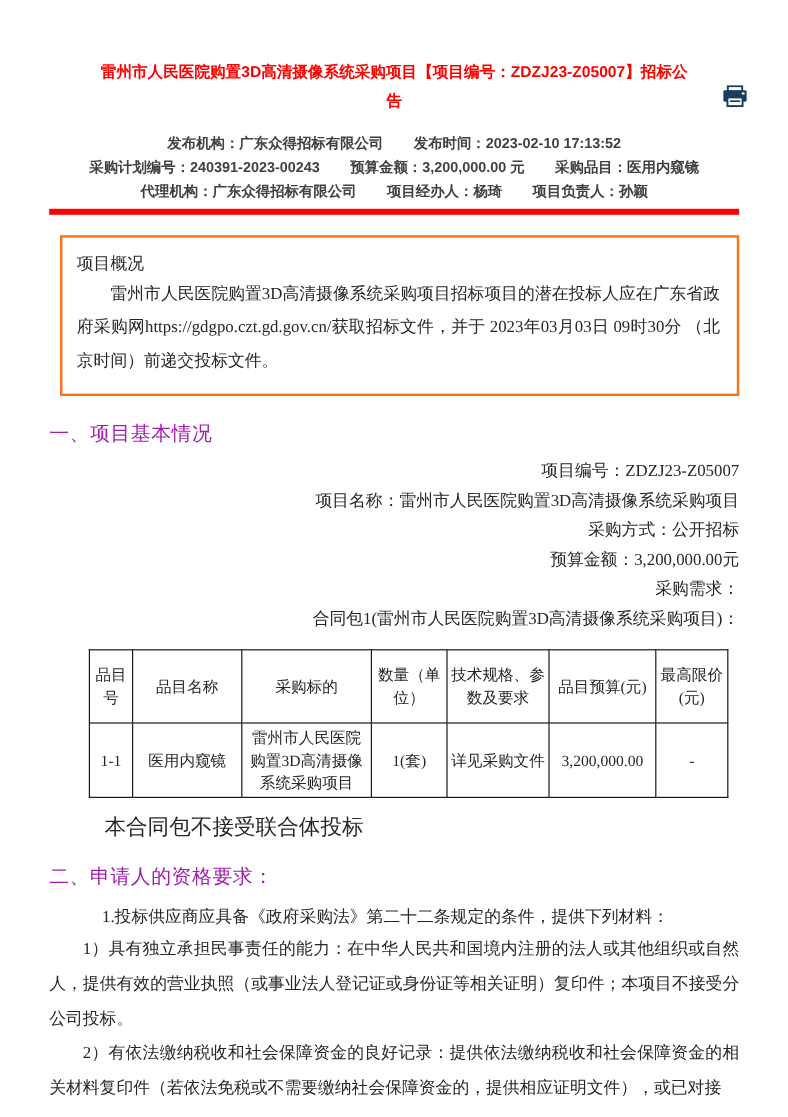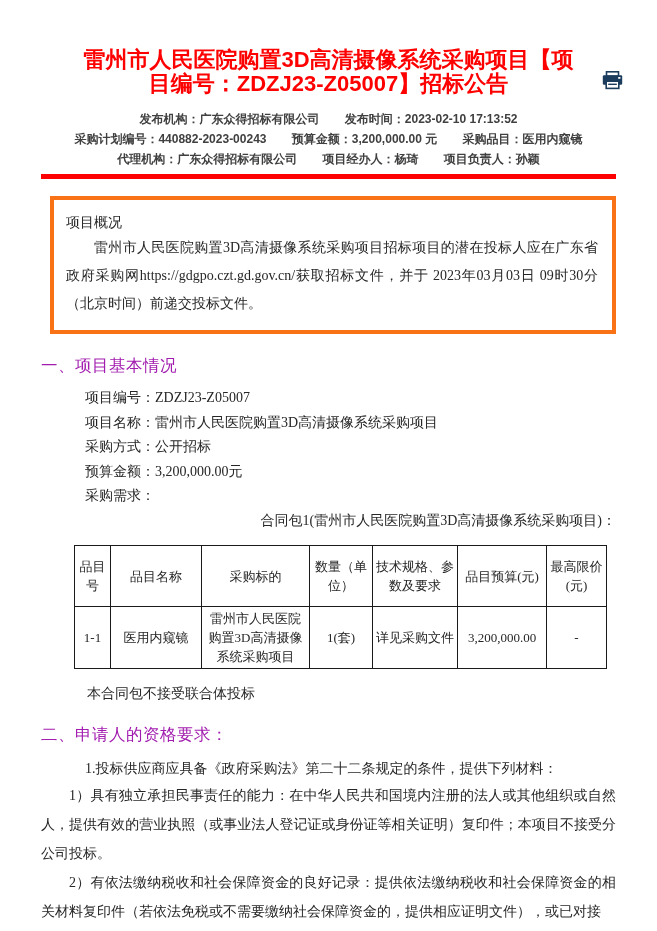--- a/index.html
+++ b/index.html
@@ -4,64 +4,64 @@
 <style>
   * { margin: 0; padding: 0; box-sizing: border-box; }
   html, body { width: 657px; height: 931px; background: #ffffff; overflow: hidden; }
   body { font-family: "Liberation Serif", serif; color: #262626; position: relative; }
   .page { padding: 48px 41px 0 41px; position: relative; }
 
   
   .title {
     width: 492px; margin: 0 auto;
     font-family: "Liberation Sans", sans-serif;
-    font-size: 22px; line-height: 24px; font-weight: bold;
+    font-size: 13px; line-height: 24px; font-weight: bold;
     color: #fe0000; text-align: center;
   }
 
   
   .print-btn { position: absolute; left: 602px; top: 71px; width: 21px; height: 19px; cursor: pointer; }
 
   
   .meta { margin-top: 13px; text-align: center; font-family: "Liberation Sans", sans-serif;
           font-size: 12px; font-weight: bold; color: #404040; }
   .meta-row { line-height: 20px; }
   .meta-pair { margin: 0 11px; white-space: nowrap; }
 
   .divider { height: 5px; background: #fe0000; margin-top: 5px; }
 
   
   .overview-box { margin: 17px 0 0 9px; width: 566px; min-height: 111px;
-                  border: 4px solid #f97316; padding: 12px 14px 12px 12px; }
+                  border: 2px solid #f97316; padding: 12px 14px 12px 12px; }
   .overview-heading { font-size: 14px; line-height: 22px; }
   .overview-body { font-size: 14px; line-height: 28px; text-indent: 2em;
                    text-align: justify; word-break: break-all; }
 
   
   .sec-heading { font-size: 16.5px; font-weight: normal; color: #a21caf; letter-spacing: 0.5px; }
   #sec1-heading { margin-top: 21px; }
   #sec2-heading { margin-top: 19px; }
 
   .kv { margin-top: 9px; }
-  .kv-line { font-size: 14px; line-height: 24.5px; padding-left: 44px; }
+  .kv-line { font-size: 14px; line-height: 24.5px; padding-left: 44px; text-align: right; }
   .pkg-line { font-size: 14px; line-height: 24.5px; padding-left: 58px; text-align: right; }
   .pkg { margin-top: 0; }
 
   
   table.items { border-collapse: collapse; margin: 12px 0 0 33px; width: 532px;
                 table-layout: fixed; font-size: 13px; }
   table.items th, table.items td { border: 1px solid #1a1a1a; text-align: center;
                 vertical-align: middle; font-weight: normal; line-height: 19px; padding: 2px 3px; }
   table.items tr.hdr { height: 61px; }
   table.items tr.row { height: 60px; }
   td.cell-budget { text-align: right; padding-right: 7px; }
   td.cell-cap { text-align: right; padding-right: 9px; }
 
   .notes { margin-top: 13px; }
-  .note-1 { font-size: 14px; line-height: 23px; padding-left: 46px; }
+  .note-1 { font-size: 18px; line-height: 23px; padding-left: 46px; }
   .note-2 { font-size: 14px; line-height: 23px; padding-left: 60px; }
 
   .item-line { margin-top: 11px; font-size: 14px; line-height: 24px; padding-left: 44px; }
   .para { font-size: 14px; line-height: 29px; text-indent: 28px; text-align: justify;
           word-break: break-all; margin-top: 0; }
 </style>
 </head>
 <body>
 
 <div class="page">
@@ -77,21 +77,21 @@
       <rect x="16.2" y="6" width="2.2" height="1.8" fill="#ffffff"></rect>
     </svg>
   </span>
 
   <div class="meta">
     <div class="meta-row">
       <span class="meta-pair"><span>发布机构：</span><span>广东众得招标有限公司</span></span>
       <span class="meta-pair"><span>发布时间：</span><span>2023-02-10 17:13:52</span></span>
     </div>
     <div class="meta-row">
-      <span class="meta-pair"><span>采购计划编号：</span><span>440882-2023-00243</span></span>
+      <span class="meta-pair"><span>采购计划编号：</span><span>240391-2023-00243</span></span>
       <span class="meta-pair"><span>预算金额：</span><span>3,200,000.00 元</span></span>
       <span class="meta-pair"><span>采购品目：</span><span>医用内窥镜</span></span>
     </div>
     <div class="meta-row">
       <span class="meta-pair"><span>代理机构：</span><span>广东众得招标有限公司</span></span>
       <span class="meta-pair"><span>项目经办人：</span><span>杨琦</span></span>
       <span class="meta-pair"><span>项目负责人：</span><span>孙颖</span></span>
     </div>
   </div>
 

